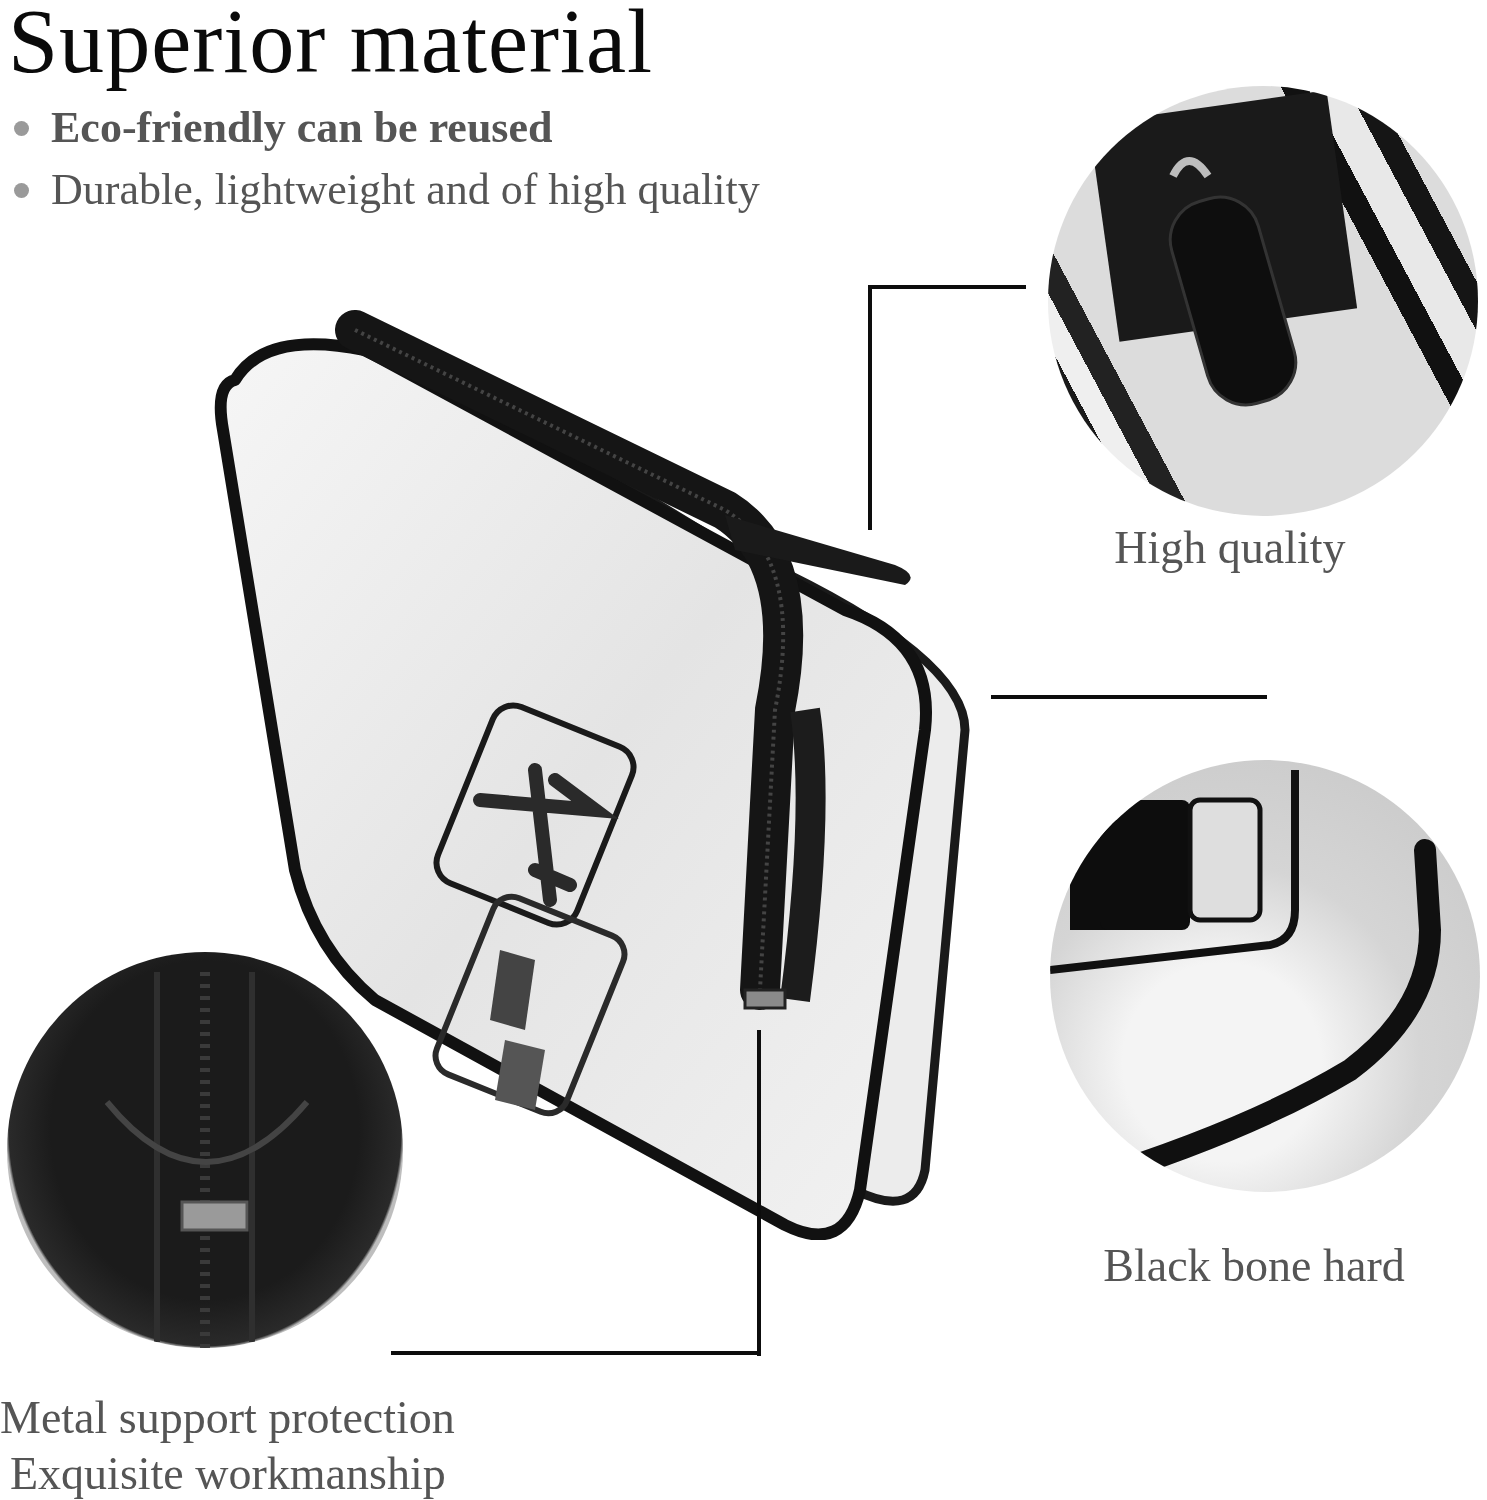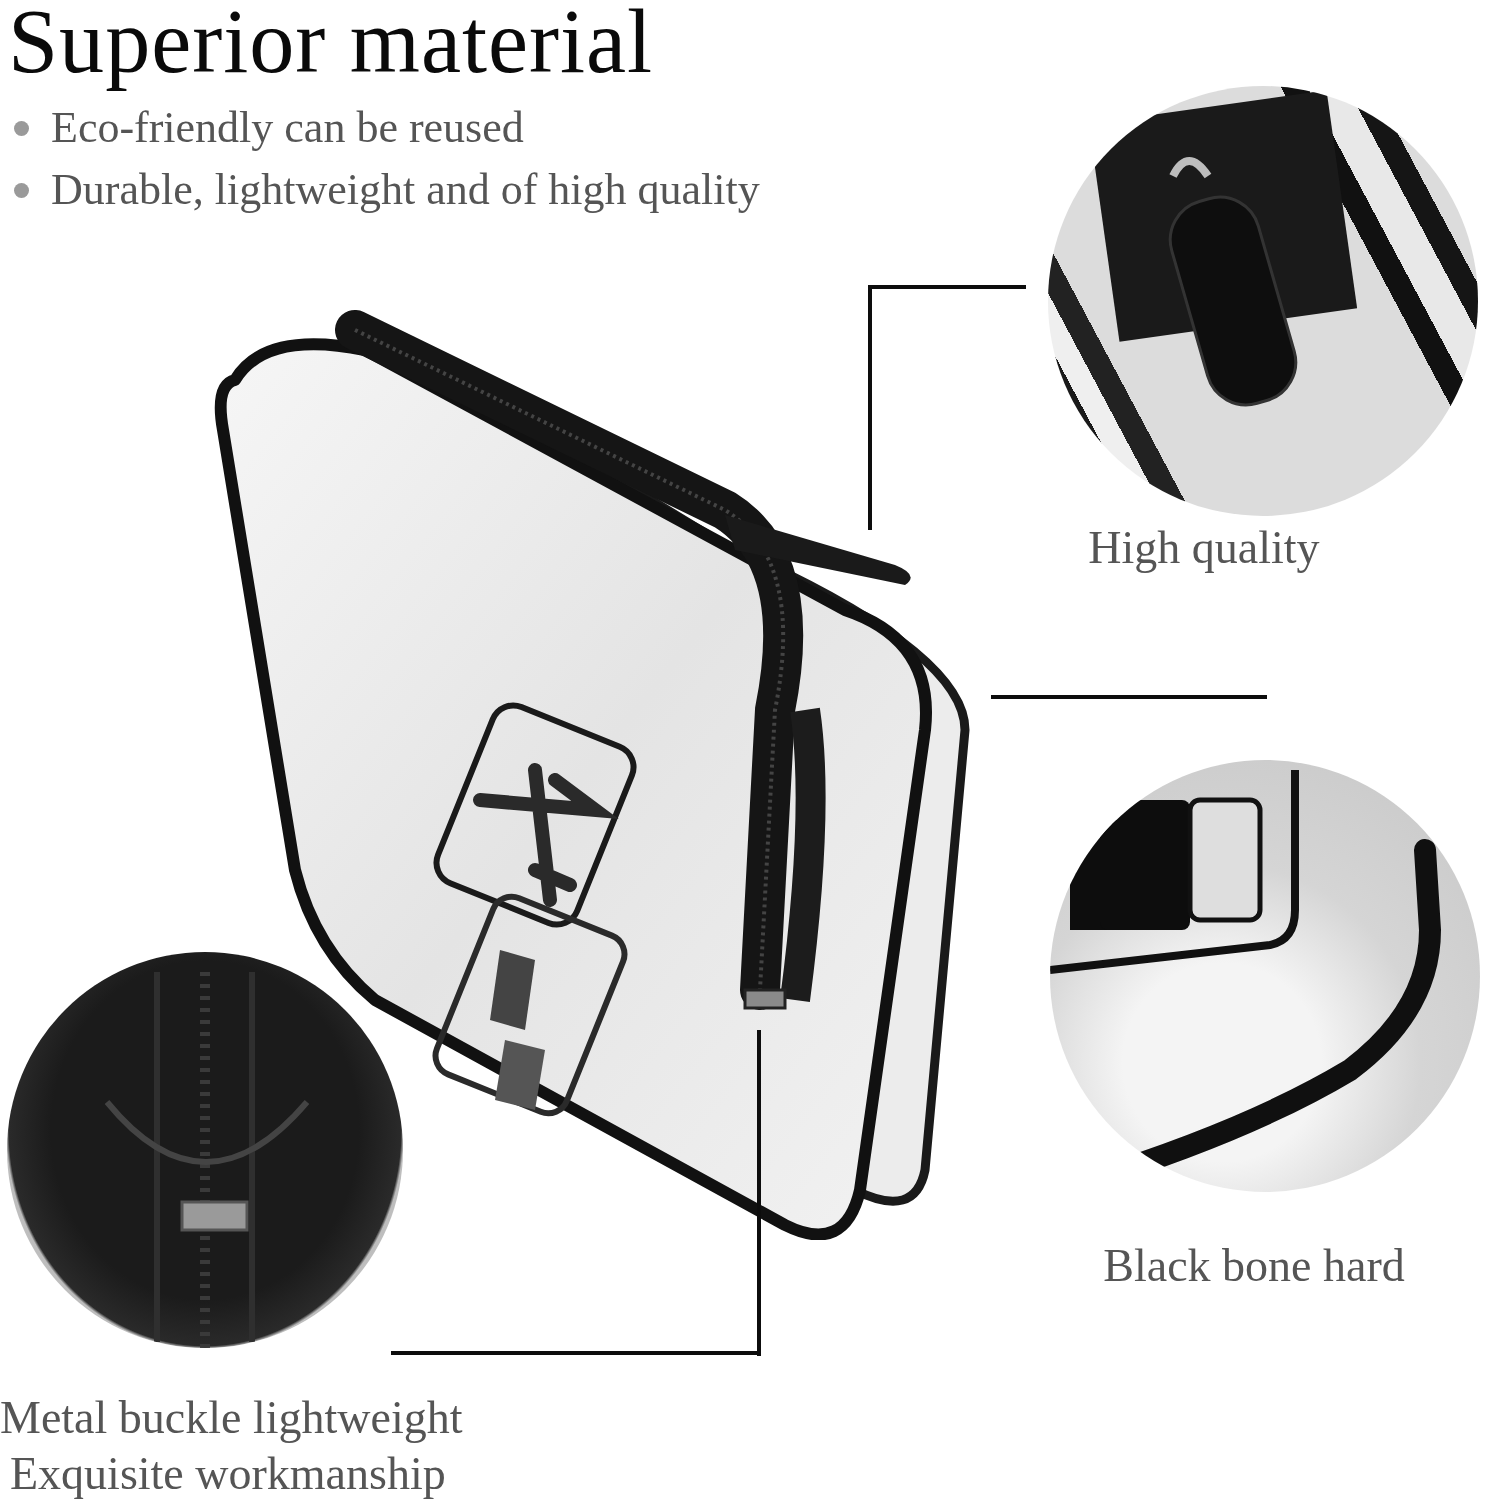--- a/index.html
+++ b/index.html
@@ -20,30 +20,30 @@
   }
   .bullet-row {
     left: 14px; display: flex; align-items: center; white-space: nowrap;
     color: #555555; font-size: 44px; line-height: 56px;
     font-family: "Liberation Serif", "DejaVu Serif", serif;
   }
   .bullet-row .dot {
     width: 15px; height: 15px; border-radius: 50%; background: #9a9a9a;
     margin-right: 22px; flex: none;
   }
-  .b1 { top: 100px; }
+  .b1 { top: 100px; font-weight: bold; }
   .b2 { top: 162px; justify-content: space-between; }
 
   
   .caption {
     color: #555555; font-size: 46px; line-height: 56px; text-align: center;
     white-space: nowrap;
     font-family: "Liberation Serif", "DejaVu Serif", serif;
   }
-  .cap-zip { left: 994px; top: 520px; width: 380px; }
+  .cap-zip { left: 1020px; top: 520px; width: 380px; }
   .cap-frame { left: 1062px; top: 1238px; width: 384px; font-family: Liberation Serif, serif; }
   .cap-metal { left: 0px; top: 1390px; width: 540px; text-align: left; }
   .cap-metal span { display:block; }
   .cap-metal .l2 { padding-left: 10px; }
 
   
   .line { background: #0d0d0d; position: absolute; }
 
   
   .circle {
@@ -141,15 +141,15 @@
 <div class="line" style="left:757px; top:1030px; width:4px; height:326px;"></div>
 <div class="line" style="left:391px; top:1351px; width:370px; height:4px;"></div>
 
 <div class="abs caption cap-zip">
   <div style="padding-left:40px;">High quality</div>
 </div>
 <div class="abs caption cap-frame">
   <div>Black bone hard</div>
 </div>
 <div class="abs caption cap-metal">
-  <span class="l1">Metal buckle lightweight</span>
+  <span class="l1">Metal support protection</span>
   <span class="l2">Exquisite workmanship</span>
 </div>
 
 </body></html>

